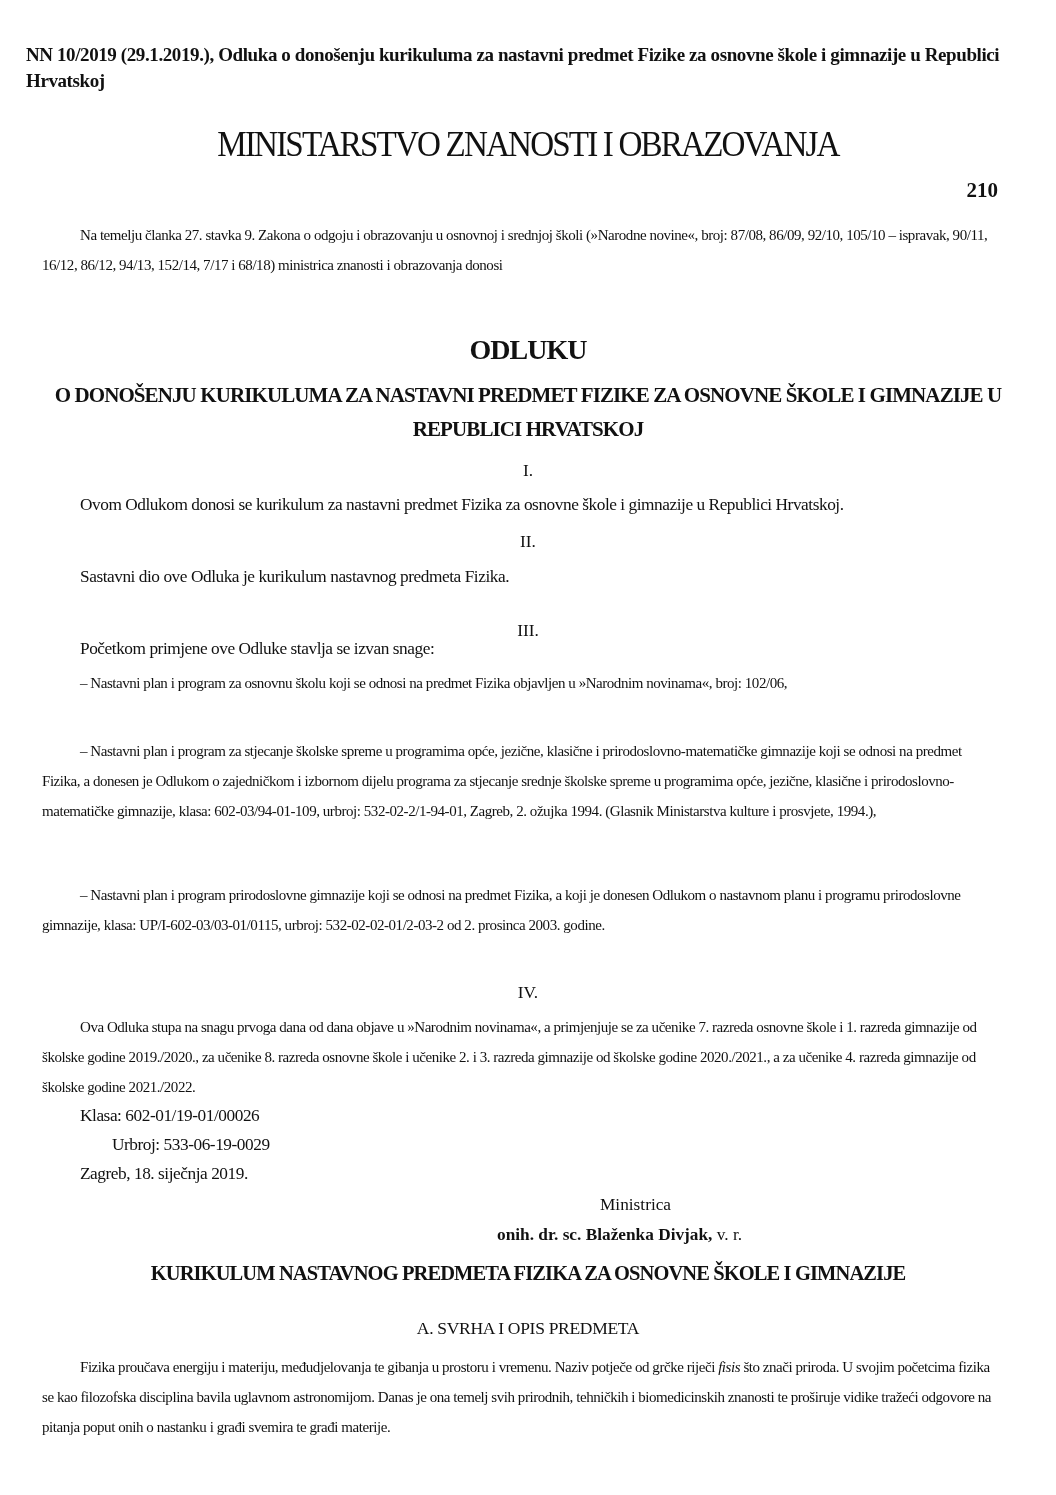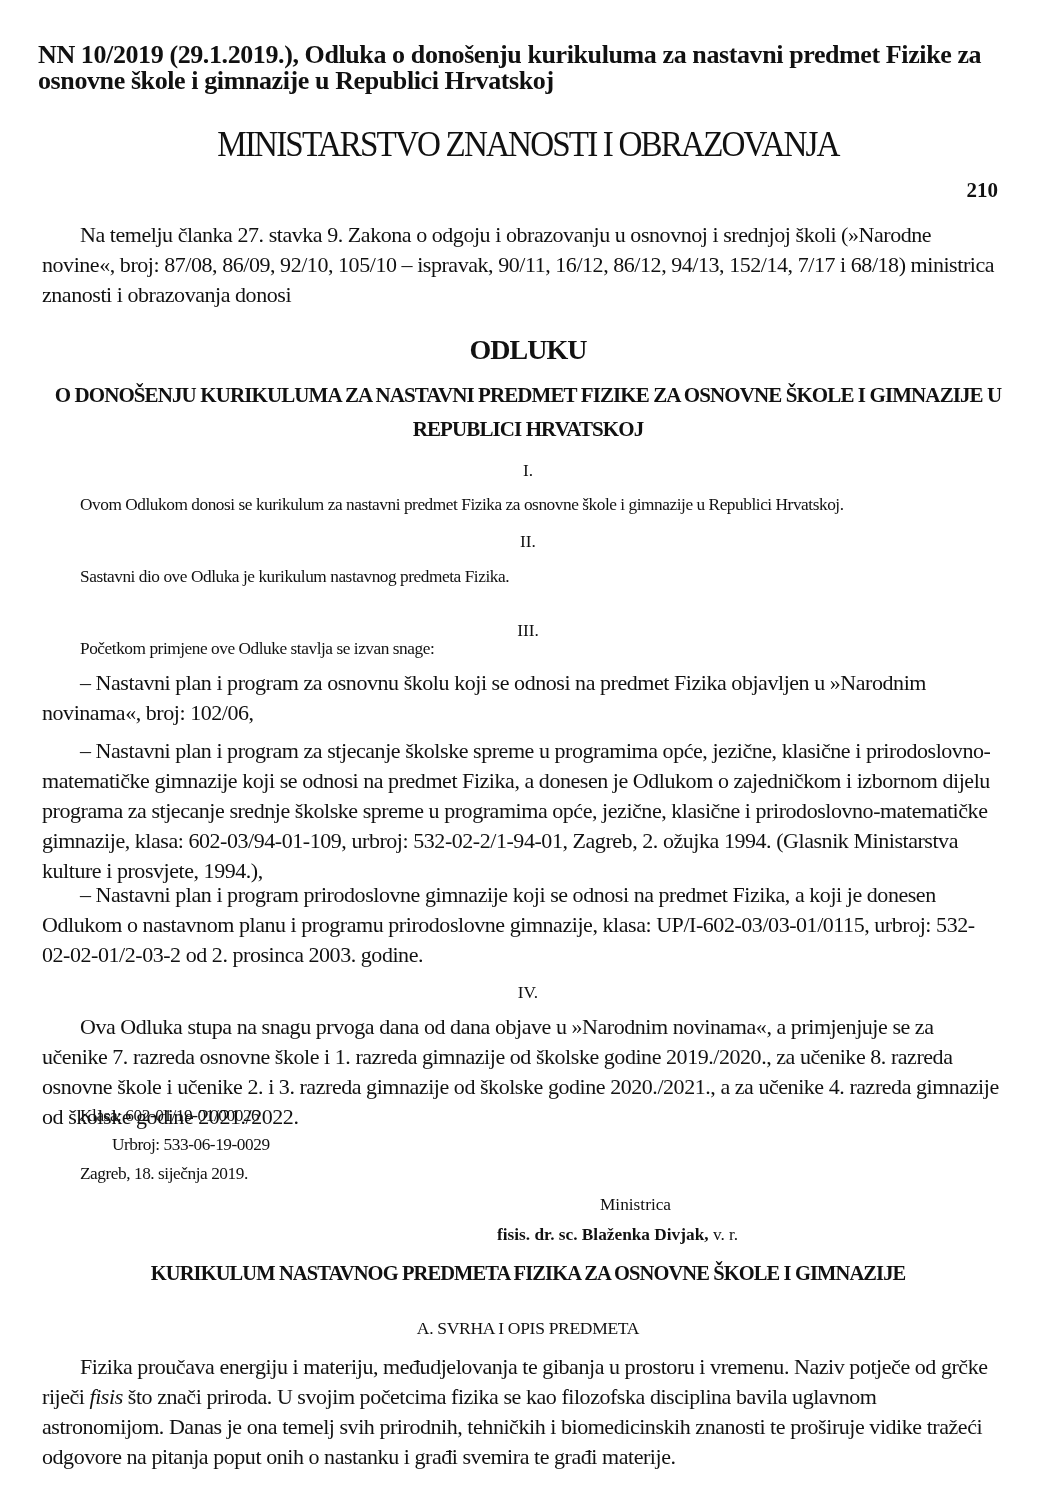--- a/index.html
+++ b/index.html
@@ -4,35 +4,35 @@
 <style>
   html, body { margin: 0; padding: 0; background: #ffffff; }
   body {
     width: 1056px; height: 1495px; overflow: hidden;
     font-family: "Liberation Serif", "DejaVu Serif", serif;
     color: #111111;
     position: relative;
   }
   .page { position: absolute; left: 0; top: 0; width: 1056px; height: 1495px; }
   .header-title {
-    position: absolute; left: 38px; top: 42px; width: 1010px;
-    font-weight: bold; font-size: 26px; line-height: 26px;
+    position: absolute; left: 26px; top: 42px; width: 1010px;
+    font-weight: bold; font-size: 19px; line-height: 26px;
     letter-spacing: -0.4px;
   }
   .ministry {
     position: absolute; left: 0; top: 122px; width: 1056px; text-align: center;
     font-size: 36px; line-height: 44px; letter-spacing: -2px; transform: scaleX(0.92);
   }
   .docnum {
     position: absolute; right: 58px; top: 178px;
     font-weight: bold; font-size: 21px;
   }
   .para {
     position: absolute; left: 42px; width: 960px;
-    font-size: 22px; line-height: 30px; letter-spacing: -0.45px;
+    font-size: 15px; line-height: 30px; letter-spacing: -0.45px;
   }
   .indent { text-indent: 38px; }
   .line { position: absolute; left: 80px; font-size: 17.3px; line-height: 30px; letter-spacing: -0.45px; }
   .center-title {
     position: absolute; left: 0; width: 1056px; text-align: center;
     font-weight: bold;
   }
   .odluku { top: 334px; font-size: 28px; letter-spacing: -1px; }
   .subtitle {
     top: 378px; font-size: 21px; line-height: 34px; letter-spacing: -0.9px;
@@ -84,21 +84,21 @@
   <div class="para indent" style="top:880px;">– Nastavni plan i program prirodoslovne gimnazije koji se odnosi na predmet Fizika, a koji je donesen Odlukom o nastavnom planu i programu prirodoslovne gimnazije, klasa: UP/I-602-03/03-01/0115, urbroj: 532-02-02-01/2-03-2 od 2. prosinca 2003. godine.</div>
 
   <div class="roman" style="top:978px;">IV.</div>
   <div class="para indent" style="top:1012px;">Ova Odluka stupa na snagu prvoga dana od dana objave u »Narodnim novinama«, a primjenjuje se za učenike 7. razreda osnovne škole i 1. razreda gimnazije od školske godine 2019./2020., za učenike 8. razreda osnovne škole i učenike 2. i 3. razreda gimnazije od školske godine 2020./2021., a za učenike 4. razreda gimnazije od školske godine 2021./2022.</div>
 
   <div class="line" style="top:1101px;">Klasa: 602-01/19-01/00026</div>
   <div class="line" style="top:1130px;margin-left:32px;">Urbroj: 533-06-19-0029</div>
   <div class="line" style="top:1159px;">Zagreb, 18. siječnja 2019.</div>
 
   <div class="sig-role">Ministrica</div>
-  <div class="sig-name"><b>fisis. dr. sc. Blaženka Divjak,</b><span> v. r.</span></div>
+  <div class="sig-name"><b>onih. dr. sc. Blaženka Divjak,</b><span> v. r.</span></div>
 
   <div class="center-title kurikulum">KURIKULUM NASTAVNOG PREDMETA FIZIKA ZA OSNOVNE ŠKOLE I GIMNAZIJE</div>
 
   <div class="section-a">A. SVRHA I OPIS PREDMETA</div>
 
   <div class="para indent" style="top:1352px;"><span>Fizika proučava energiju i materiju, međudjelovanja te gibanja u prostoru i vremenu. Naziv potječe od grčke riječi </span><i>fisis</i><span> što znači priroda. U svojim početcima fizika se kao filozofska disciplina bavila uglavnom astronomijom. Danas je ona temelj svih prirodnih, tehničkih i biomedicinskih znanosti te proširuje vidike tražeći odgovore na pitanja poput onih o nastanku i građi svemira te građi materije.</span></div>
 
 </div>
 
 </body></html>

